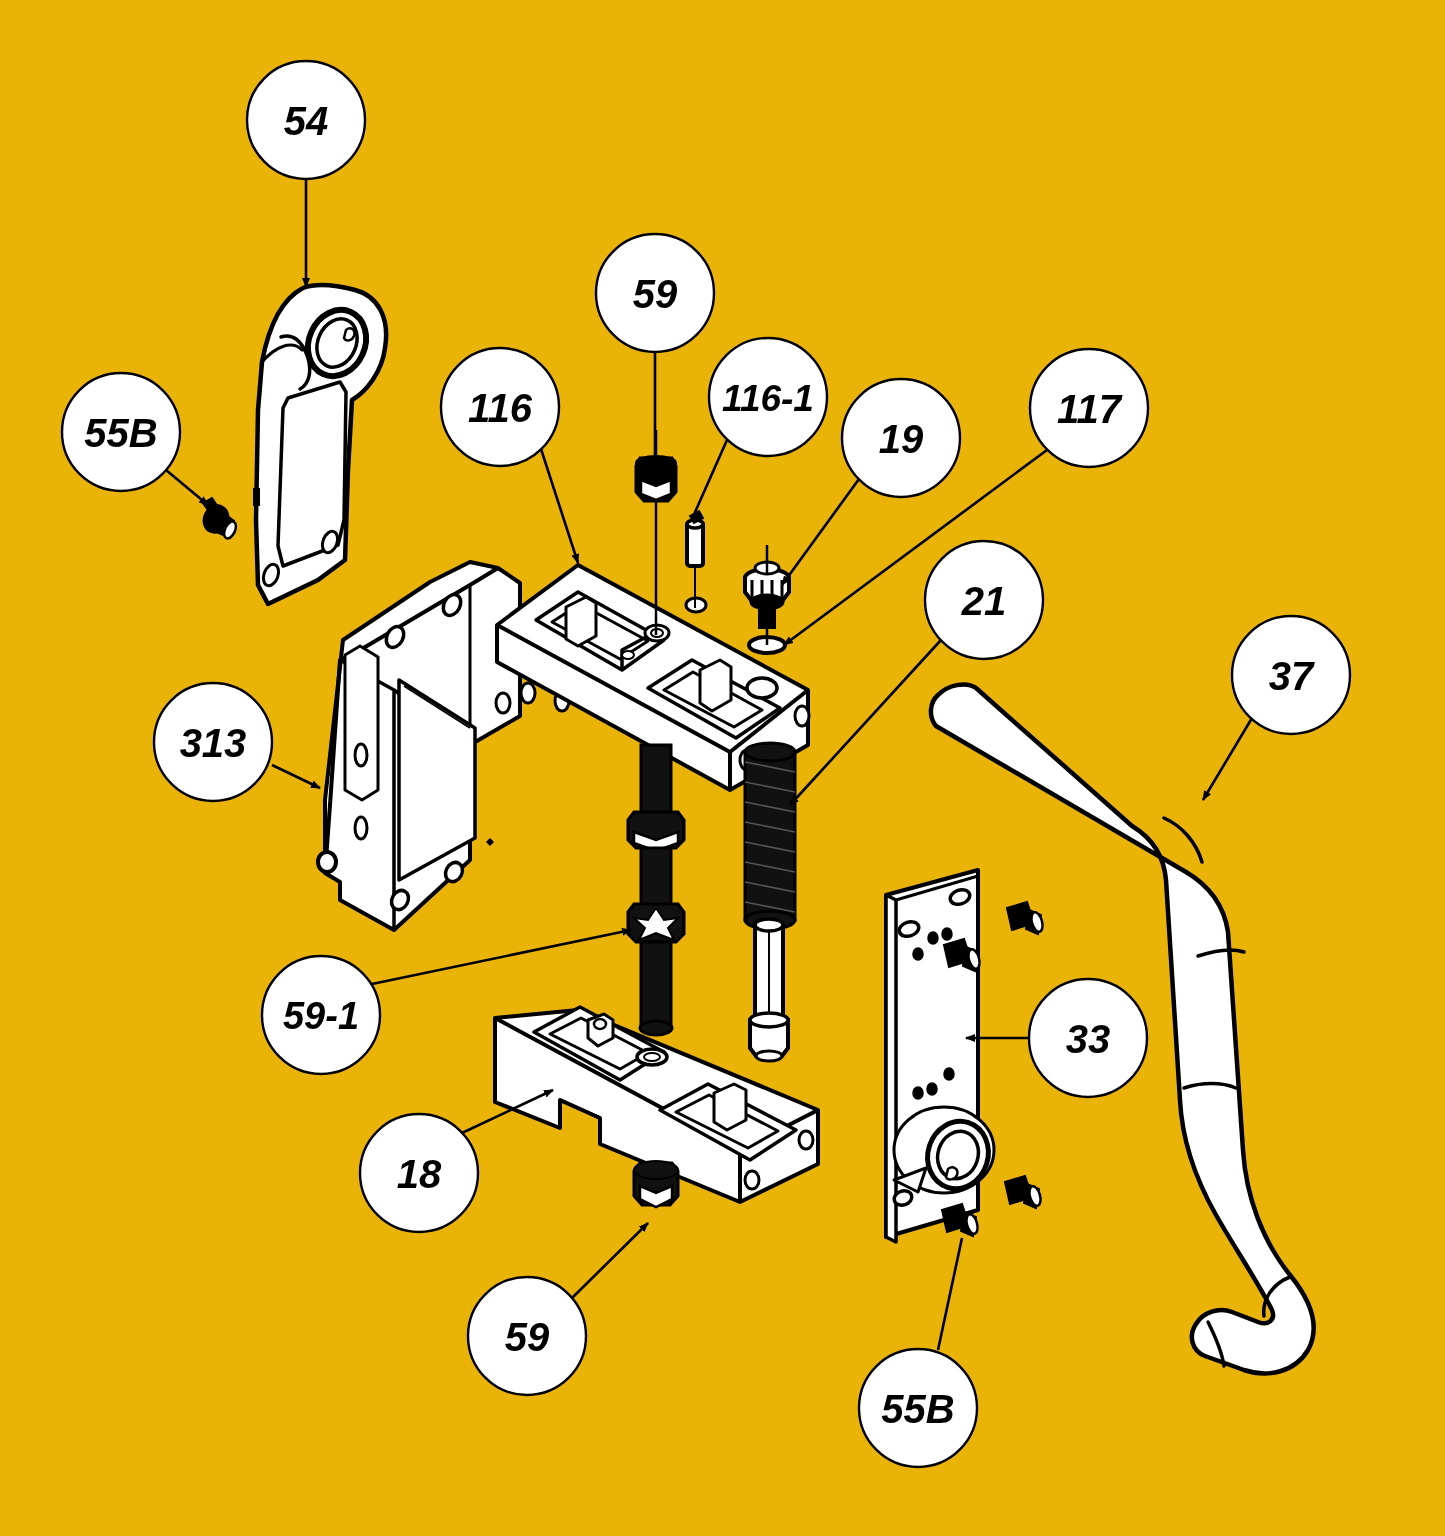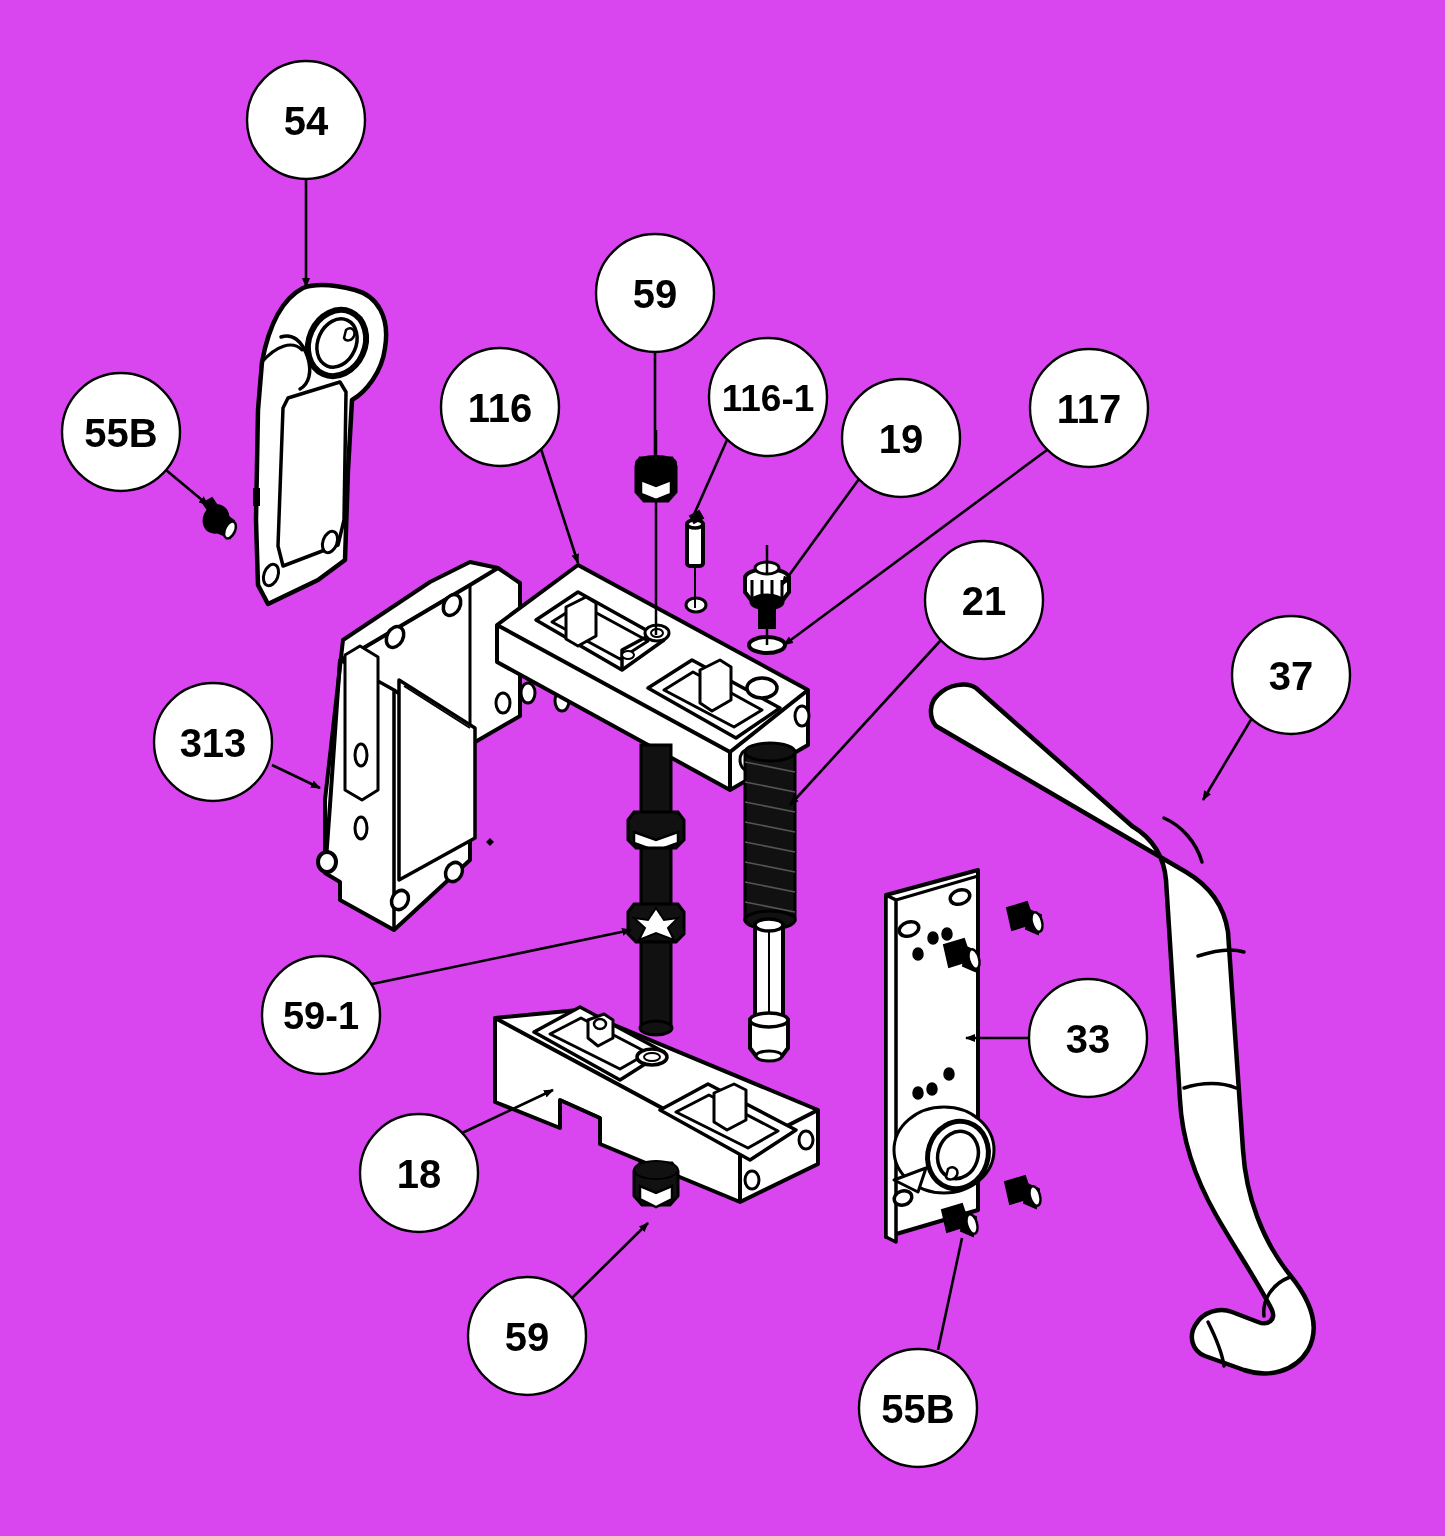--- a/index.html
+++ b/index.html
@@ -1,17 +1,17 @@
 <!DOCTYPE html>
 <html><head>
 <meta charset="utf-8">
 <style>
   html,body{margin:0;padding:0;background:#ffffff;}
   body{font-family:"Liberation Sans",sans-serif;}
-  #stage{position:relative;width:1445px;height:1536px;background:#d946ef;overflow:hidden;}
+  #stage{position:relative;width:1445px;height:1536px;background:#eab308;overflow:hidden;font-style:italic;}
   #stage svg{position:absolute;left:0;top:0;}
   .balloon-label{
     font-family:"Liberation Sans",sans-serif;
     font-weight:bold;
     fill:#000;
     text-anchor:middle;
     dominant-baseline:central;
   }
 </style>
 </head>

